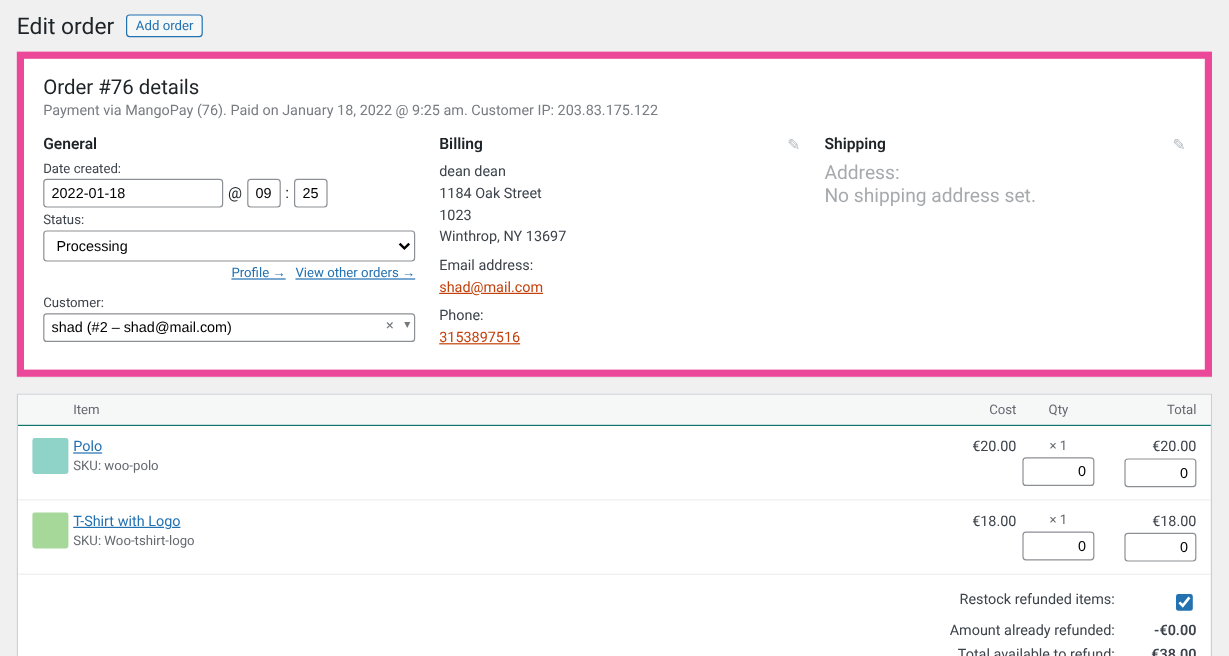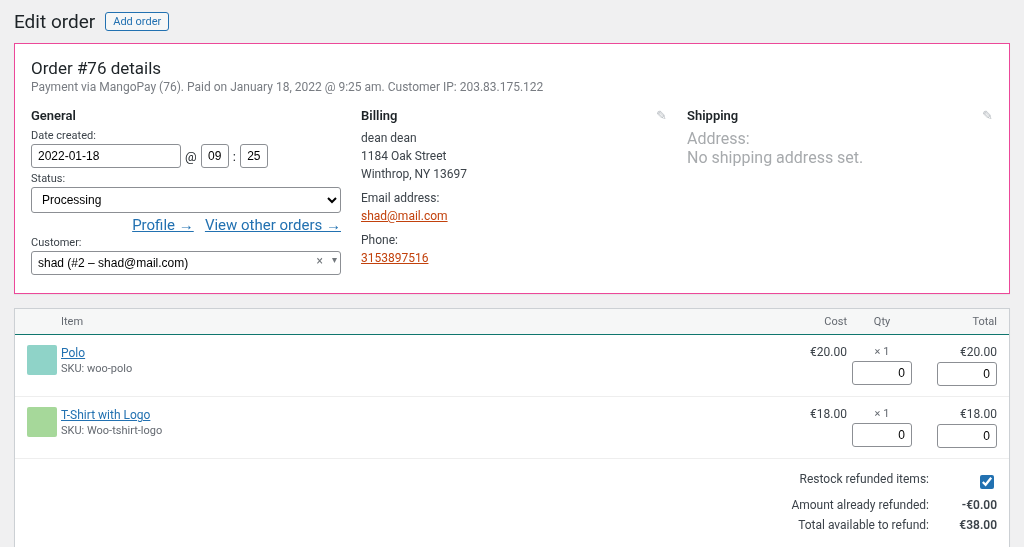--- a/index.html
+++ b/index.html
@@ -1,36 +1,36 @@
 <!DOCTYPE html>
 <html><head>
 <meta charset="utf-8">
 <style>
   html,body{margin:0;padding:0;font-family:-apple-system,BlinkMacSystemFont,"Segoe UI",Roboto,Helvetica,Arial,sans-serif;font-size:13px;color:#1d2327;background:#f0f0f1;}
   .page{width:1024px;min-height:547px;box-sizing:border-box;padding:8px 14px 18px 14px;}
   .hdr{display:flex;align-items:center;gap:10px;margin:2px 0 10px 0;}
   .hdr h1{font-size:19px;font-weight:400;margin:0;}
   .btn-outline{display:inline-block;font-size:11px;color:#2271b1;border:1px solid #2271b1;border-radius:3px;padding:2px 7px;background:#f6f7f7;cursor:pointer;}
-  .panel{background:#fff;border:1px solid #ec4899;box-shadow:0 1px 1px rgba(0,0,0,.04);padding:14px 16px 18px 16px;margin-bottom:14px;}
+  .panel{background:#fff;border:6px solid #ec4899;box-shadow:0 1px 1px rgba(0,0,0,.04);padding:14px 16px 18px 16px;margin-bottom:14px;}
   .order-title{font-size:17px;font-weight:400;margin:0 0 2px 0;}
   .order-sub{font-size:12px;color:#787c82;margin:0 0 14px 0;}
   .cols{display:flex;gap:20px;}
   .col{flex:1;position:relative;}
   .col h4{font-size:13px;font-weight:600;margin:0 0 6px 0;}
   .lbl{font-size:11px;color:#3c434a;display:block;margin:4px 0 2px 0;}
   .inp,.sel{border:1px solid #8c8f94;border-radius:3px;font-size:12px;padding:4px 6px;background:#fff;box-sizing:border-box;}
   .dateRow{display:flex;align-items:center;gap:4px;}
   .dateRow .inp{width:150px;}
   .dateRow .tiny{width:28px;text-align:center;}
   .sel{width:310px;height:26px;}
   .custRow{position:relative;width:310px;}
   .custRow .inp{width:100%;padding-right:34px;}
   .custRow .clr{position:absolute;right:18px;top:3px;font-size:12px;color:#72777c;cursor:pointer;}
   .custRow .dd{position:absolute;right:4px;top:3px;font-size:10px;color:#72777c;cursor:pointer;}
-  .rlinks{font-size:15px;text-align:right;width:310px;margin:3px 0 2px 0;}
+  .rlinks{font-size:11px;text-align:right;width:310px;margin:3px 0 12px 0;}
   .rlinks a{color:#2271b1;text-decoration:underline;}
   .addr{font-size:12px;color:#3c434a;line-height:1.5;}
   .alnk{color:#c2410c;text-decoration:underline;}
   .pen{position:absolute;top:0;right:0;color:#b4b9be;font-size:13px;cursor:pointer;}
   .muted{color:#a7aaad;font-size:16px;}
   
   .items{background:#fff;border:1px solid #ccd0d4;box-shadow:0 1px 1px rgba(0,0,0,.04);}
   .thead{display:flex;align-items:center;background:#f6f7f7;border-bottom:1px solid #0f766e;font-size:11px;color:#646970;padding:6px 12px;}
   .c-thumb{width:34px;}
   .c-name{flex:1;}
@@ -93,20 +93,21 @@
         <span class="dd">▾</span>
       </div>
     </div>
 
     <div class="col">
       <span class="pen">✎</span>
       <h4>Billing</h4>
       <div class="addr">
         <div>dean dean</div>
         <div>1184 Oak Street</div>
+        <div>1023</div>
         <div>Winthrop, NY 13697</div>
         <div style="margin-top:6px">Email address:</div>
         <a href="#" class="alnk">shad@mail.com</a>
         <div style="margin-top:6px">Phone:</div>
         <a href="#" class="alnk">3153897516</a>
       </div>
     </div>
 
     <div class="col">
       <span class="pen">✎</span>

